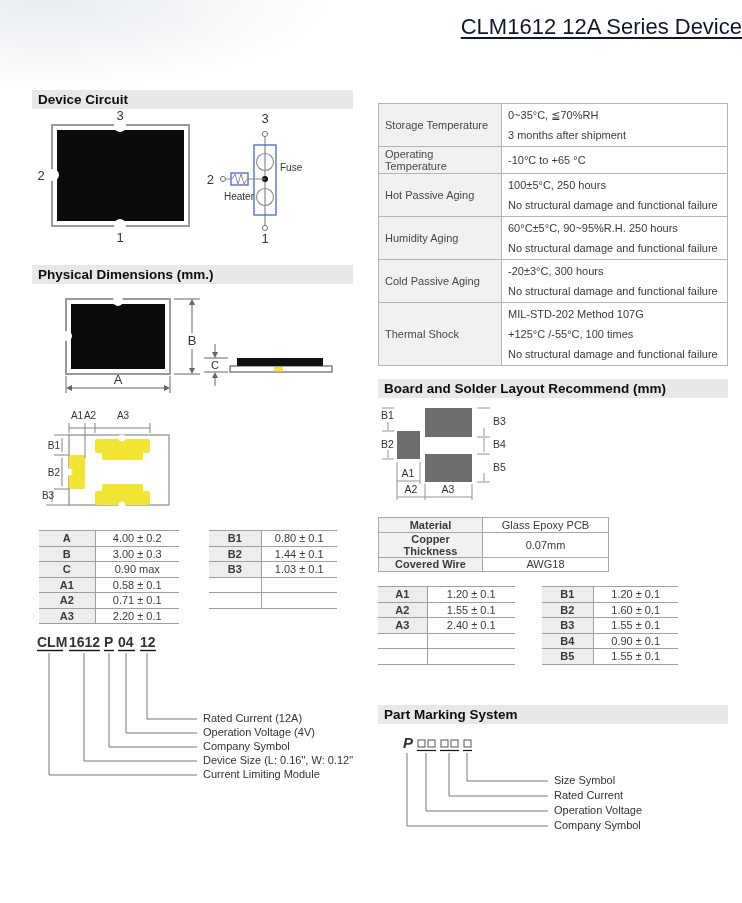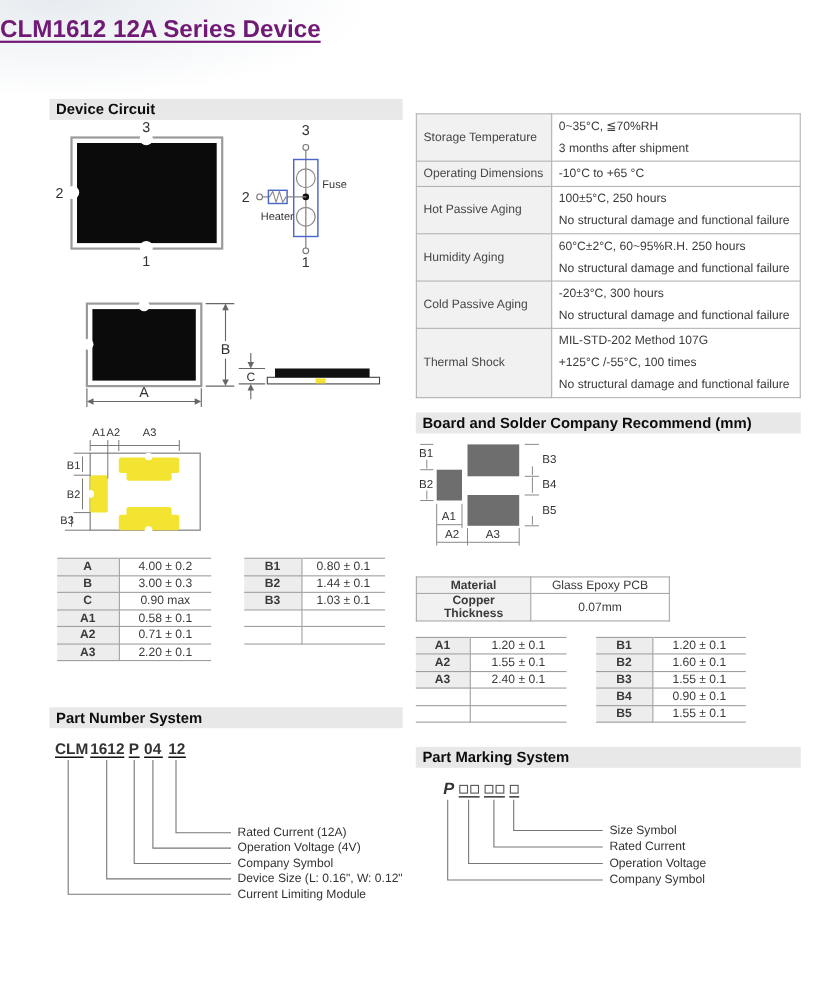--- a/index.html
+++ b/index.html
@@ -2,24 +2,24 @@
 <html><head>
 <meta charset="utf-8">
 <style>
   html,body{margin:0;padding:0;}
   body{
     width:742px;height:903px;position:relative;background:#ffffff;
     font-family:"Liberation Sans", sans-serif;color:#3a3a3a;overflow:hidden;
   }
   .top-wash{position:absolute;left:0;top:0;width:340px;height:90px;
     background:radial-gradient(ellipse at 15% 0%, rgba(202,212,222,.45), rgba(255,255,255,0) 70%);}
-  .page-title{position:absolute;left:0;top:14px;width:742px;text-align:left;
-    font-size:22px;font-weight:bold;color:#701a75;}
+  .page-title{position:absolute;left:0;top:14px;width:742px;text-align:right;
+    font-size:22px;font-weight:normal;color:#0f172a;}
   .page-title span{text-decoration:underline;text-decoration-thickness:2px;text-underline-offset:3px;}
-  .col-left{position:absolute;left:45px;top:90px;width:321px;}
+  .col-left{position:absolute;left:32px;top:90px;width:321px;}
   .col-right{position:absolute;left:378px;top:90px;width:350px;}
   .sec-h{background:#e8e8e8;font-size:13.5px;font-weight:bold;color:#0d0d0d;
     padding:2px 6px;height:15px;line-height:15px;}
   svg{display:block;}
   
   .kv{border-collapse:collapse;font-size:11px;color:#3a3a3a;border-top:1px solid #9f9f9f;}
   .kv td{height:14.5px;padding:0 4px;text-align:center;border-bottom:1px solid #9f9f9f;}
   .kv td.k{background:#ededed;font-weight:bold;border-right:1px solid #9f9f9f;}
   .kv td.k:empty{background:#ffffff;}
   
@@ -71,20 +71,21 @@
       <circle cx="233" cy="119" r="2.6" fill="#ffffff" stroke="#777" stroke-width="1"></circle>
       <circle cx="191" cy="70" r="2.6" fill="#ffffff" stroke="#777" stroke-width="1"></circle>
       <text x="233" y="14" font-size="13" text-anchor="middle" stroke="none">3</text>
       <text x="182" y="75" font-size="13" text-anchor="end" stroke="none">2</text>
       <text x="233" y="134" font-size="13" text-anchor="middle" stroke="none">1</text>
       <text x="248" y="62" font-size="10" fill="#555" stroke="none">Fuse</text>
       <text x="207" y="91" font-size="10" fill="#555" stroke="none" text-anchor="middle">Heater</text>
     </g>
   </svg>
 
+  <div class="sec-h" style="margin-top:4px">Physical Dimensions (mm.)</div>
 
   <svg width="321" height="238" viewBox="0 0 321 238" style="margin-top:2px">
 
     <g>
       <rect x="34" y="13" width="104" height="75" fill="#ffffff" stroke="#9a9a9a" stroke-width="2"></rect>
       <rect x="39" y="18" width="94" height="65" fill="#0b0b0b"></rect>
       <circle cx="86" cy="15" r="5" fill="#ffffff"></circle>
       <circle cx="35" cy="50" r="5" fill="#ffffff"></circle>
       <g stroke="#666" stroke-width="1">
         <line x1="142" y1="13" x2="168" y2="13"></line>
@@ -223,21 +224,20 @@
           </tr>
 
           <tr>
             <td class="k"></td>
             <td class="v"></td>
           </tr>
         </tbody>
     </table>
   </div>
 
-  <div class="sec-h" style="margin-top:42px">Part Number System</div>
 
   <svg width="321" height="160" viewBox="0 0 321 160" style="margin-top:8px">
     <g font-size="14" font-weight="bold" fill="#111">
       <text x="5" y="15">CLM</text>
       <text x="37" y="15">1612</text>
       <text x="72" y="15">P</text>
       <text x="86" y="15">04</text>
       <text x="108" y="15">12</text>
     </g>
     <g stroke="#111" stroke-width="1.4">
@@ -271,36 +271,36 @@
   <table class="env" style="margin-top:13px">
     <tbody>
       <tr>
         <td class="k">Storage Temperature</td>
         <td class="v">
           <div class="line">0~35°C, ≦70%RH</div>
           <div class="line">3 months after shipment</div>
         </td>
       </tr>
       <tr>
-        <td class="k">Operating Dimensions</td>
+        <td class="k">Operating Temperature</td>
         <td class="v">
           <div class="line">-10°C to +65 °C</div>
         </td>
       </tr>
       <tr>
         <td class="k">Hot Passive Aging</td>
         <td class="v">
           <div class="line">100±5°C, 250 hours</div>
           <div class="line">No structural damage and functional failure</div>
         </td>
       </tr>
       <tr>
         <td class="k">Humidity Aging</td>
         <td class="v">
-          <div class="line">60°C±2°C, 60~95%R.H. 250 hours</div>
+          <div class="line">60°C±5°C, 90~95%R.H. 250 hours</div>
           <div class="line">No structural damage and functional failure</div>
         </td>
       </tr>
       <tr>
         <td class="k">Cold Passive Aging</td>
         <td class="v">
           <div class="line">-20±3°C, 300 hours</div>
           <div class="line">No structural damage and functional failure</div>
         </td>
       </tr>
@@ -308,21 +308,21 @@
         <td class="k">Thermal Shock</td>
         <td class="v">
           <div class="line">MIL-STD-202 Method 107G</div>
           <div class="line">+125°C /-55°C, 100 times</div>
           <div class="line">No structural damage and functional failure</div>
         </td>
       </tr>
     </tbody>
   </table>
 
-  <div class="sec-h" style="margin-top:13px">Board and Solder Company Recommend (mm)</div>
+  <div class="sec-h" style="margin-top:13px">Board and Solder Layout Recommend (mm)</div>
 
   <svg width="350" height="110" viewBox="0 0 350 110" style="margin-top:2px">
     <g fill="#6e6e6e">
       <rect x="19" y="31" width="23" height="28"></rect>
       <rect x="47" y="8" width="47" height="29"></rect>
       <rect x="47" y="54" width="47" height="28"></rect>
     </g>
     <g stroke="#888" stroke-width="0.9">
       <line x1="4" y1="8" x2="16" y2="8"></line>
       <line x1="4" y1="31" x2="16" y2="31"></line>
@@ -349,34 +349,38 @@
       <text x="3" y="48">B2</text>
       <text x="115" y="25">B3</text>
       <text x="115" y="48">B4</text>
       <text x="115" y="71">B5</text>
       <text x="30" y="77" text-anchor="middle">A1</text>
       <text x="33" y="93" text-anchor="middle">A2</text>
       <text x="70" y="93" text-anchor="middle">A3</text>
     </g>
   </svg>
 
-  <table class="mat" style="margin-top:18px">
+  <table class="mat" style="margin-top:7px">
     <tbody>
 
         <tr>
           <td class="k">Material</td>
           <td class="v">Glass Epoxy PCB</td>
         </tr>
 
 
         <tr>
           <td class="k">Copper Thickness</td>
           <td class="v">0.07mm</td>
         </tr>
 
+        <tr>
+          <td class="k">Covered Wire</td>
+          <td class="v">AWG18</td>
+        </tr>
       </tbody>
   </table>
 
   <div class="row" style="margin-top:14px">
     <table class="kv" style="width:137px">
       <colgroup>
           <col style="width:49px">
           <col>
         </colgroup>
       <tbody>
@@ -435,21 +439,21 @@
           </tr>
 
           <tr>
             <td class="k">B5</td>
             <td class="v">1.55 ± 0.1</td>
           </tr>
         </tbody>
     </table>
   </div>
 
-  <div class="sec-h" style="margin-top:22px">Part Marking System</div>
+  <div class="sec-h" style="margin-top:40px">Part Marking System</div>
 
   <svg width="350" height="135" viewBox="0 0 350 135" style="margin-top:8px">
     <text x="25" y="16" font-size="15" font-weight="bold" font-style="italic" fill="#111">P</text>
     <g fill="none" stroke="#555" stroke-width="1">
       <rect x="40" y="8" width="7" height="7"></rect>
       <rect x="50" y="8" width="7" height="7"></rect>
       <rect x="63" y="8" width="7" height="7"></rect>
       <rect x="73" y="8" width="7" height="7"></rect>
       <rect x="86" y="8" width="7" height="7"></rect>
     </g>

